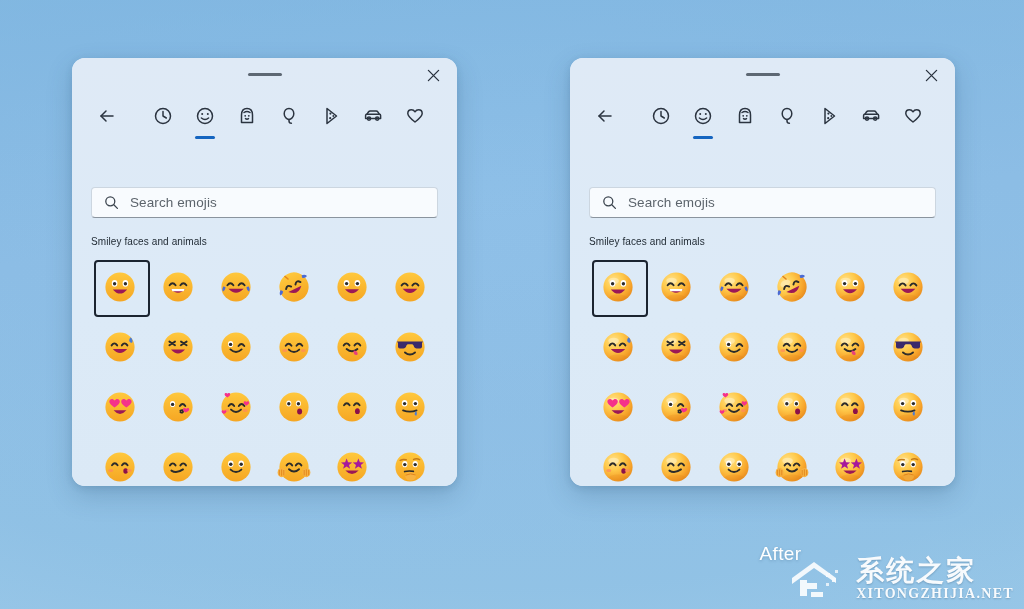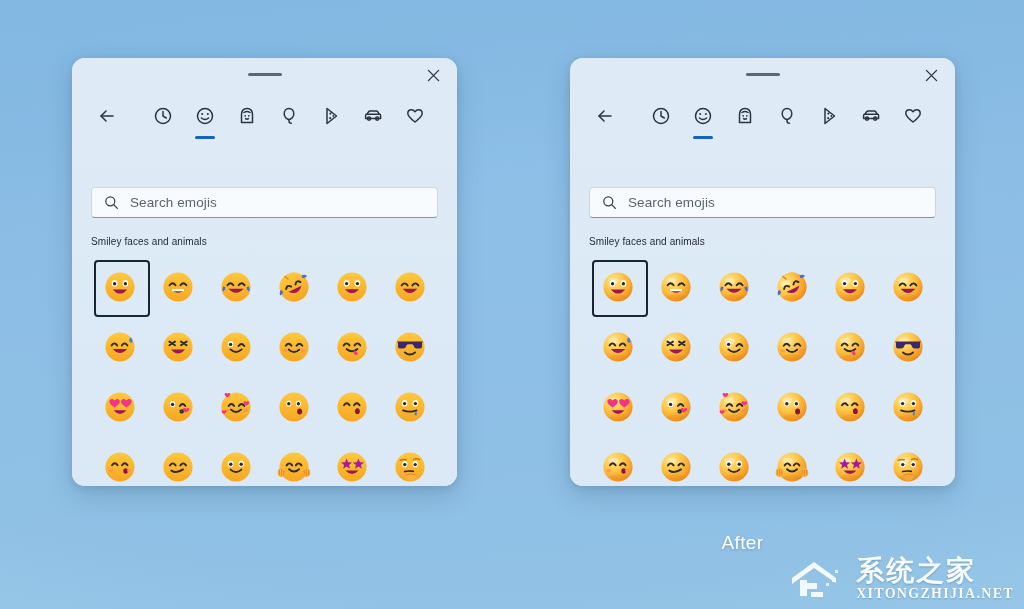--- a/index.html
+++ b/index.html
@@ -185,21 +185,21 @@
     position: absolute;
     top: 532px;
     width: 385px;
     text-align: center;
     font-size: 19px;
     color: #ffffff;
     letter-spacing: 0.4px;
     text-shadow: 0 1px 3px rgba(40,78,110,0.30);
   }
   .caption.left  { left: 72px; }
-  .caption.right { left: 550px; }
+  .caption.right { left: 588px; margin-top: 11px; }
 
   
   .watermark {
     position: absolute;
     right: 10px;
     bottom: 8px;
     display: flex;
     align-items: center;
     opacity: 0.93;
     pointer-events: none;

